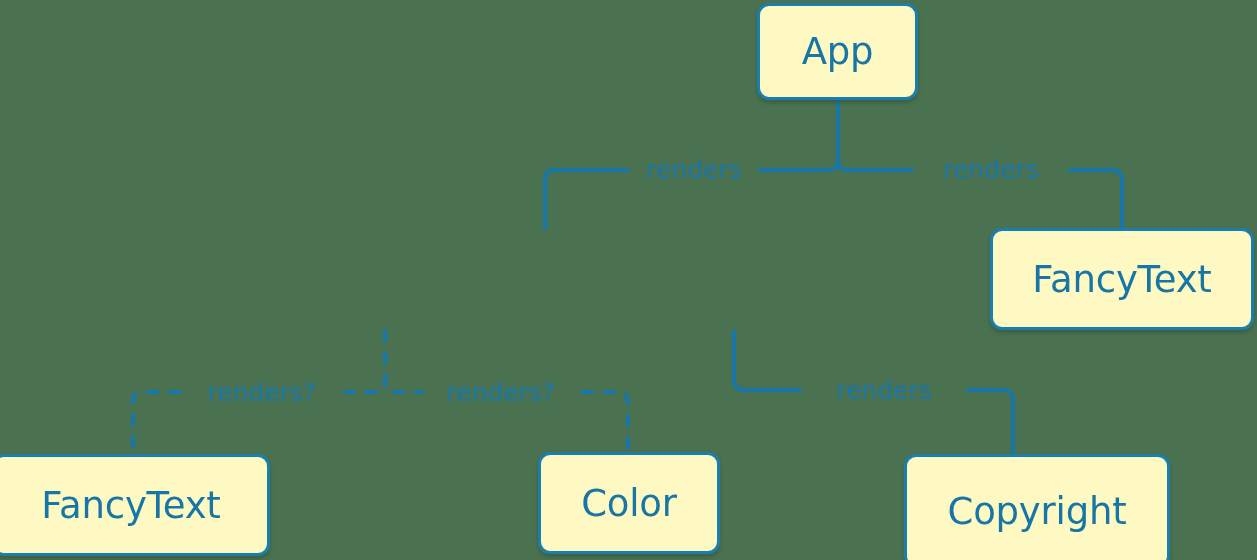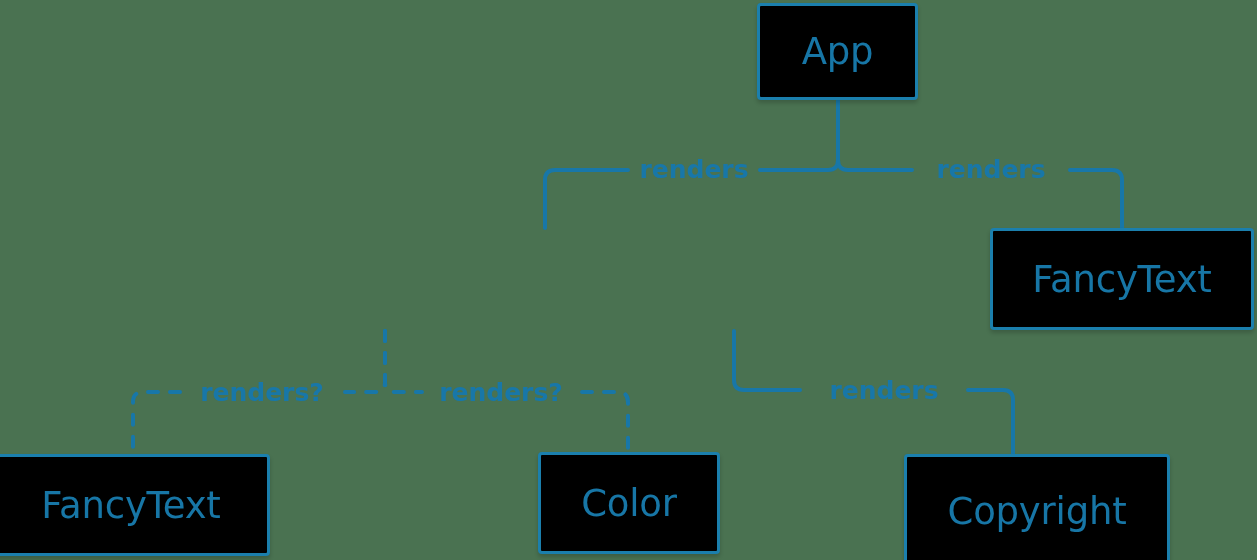--- a/index.html
+++ b/index.html
@@ -21,41 +21,41 @@
   #edges-layer {
     position: absolute;
     left: 0;
     top: 0;
     width: 1257px;
     height: 560px;
   }
   .node {
     position: absolute;
     box-sizing: border-box;
-    background: #000000;
+    background: #fef9c3;
     border: 3px solid #1b7fad;
-    border-radius: 4px;
+    border-radius: 12px;
     display: flex;
     align-items: center;
     justify-content: center;
     box-shadow: 0 3px 4px rgba(0,0,0,0.18);
     z-index: 3;
   }
   .node-label {
     color: #1776a6;
     font-size: 37px;
     line-height: 1;
     letter-spacing: -0.2px;
     white-space: nowrap;
   }
   .edge-label {
     position: absolute;
     color: #1877a8;
     font-size: 25px;
-    font-weight: bold;
+    font-weight: normal;
     line-height: 1;
     white-space: nowrap;
     z-index: 4;
     transform: translate(-50%, -50%);
   }
 </style>
 </head>
 <body>
 
 <div id="diagram-root">

